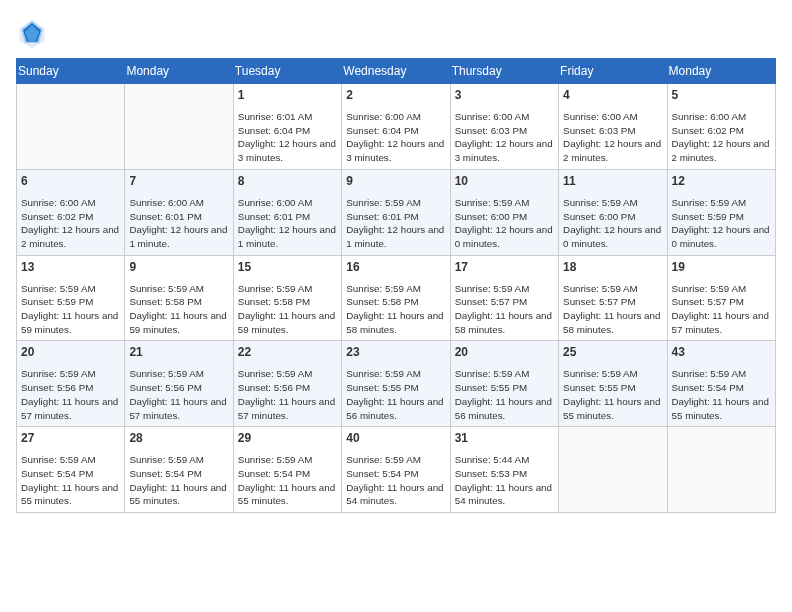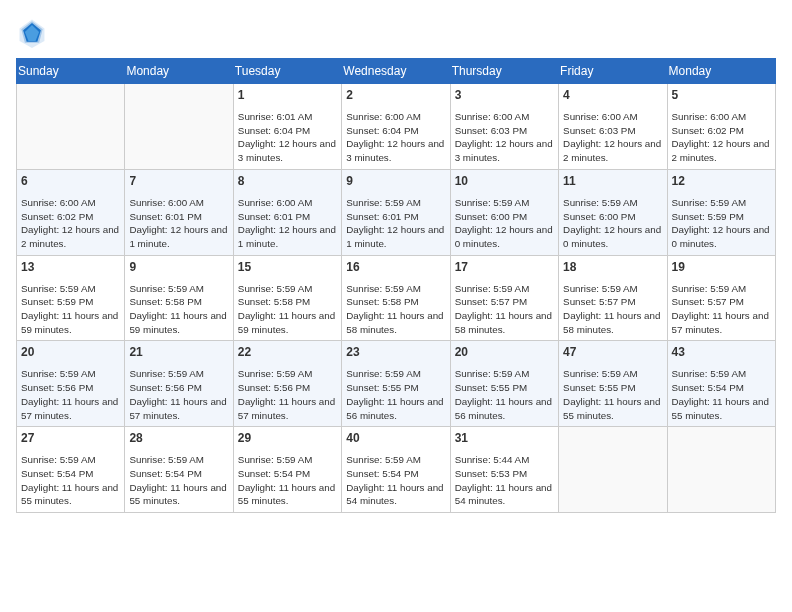--- a/index.html
+++ b/index.html
@@ -274,21 +274,21 @@
 Sunset: 5:55 PM
 Daylight: 11 hours and 56 minutes.</div>
         </td>
         <td>
           <span class="day-num">20</span>
           <div class="day-info">Sunrise: 5:59 AM
 Sunset: 5:55 PM
 Daylight: 11 hours and 56 minutes.</div>
         </td>
         <td>
-          <span class="day-num">47</span>
+          <span class="day-num">25</span>
           <div class="day-info">Sunrise: 5:59 AM
 Sunset: 5:55 PM
 Daylight: 11 hours and 55 minutes.</div>
         </td>
         <td>
           <span class="day-num">43</span>
           <div class="day-info">Sunrise: 5:59 AM
 Sunset: 5:54 PM
 Daylight: 11 hours and 55 minutes.</div>
         </td>

